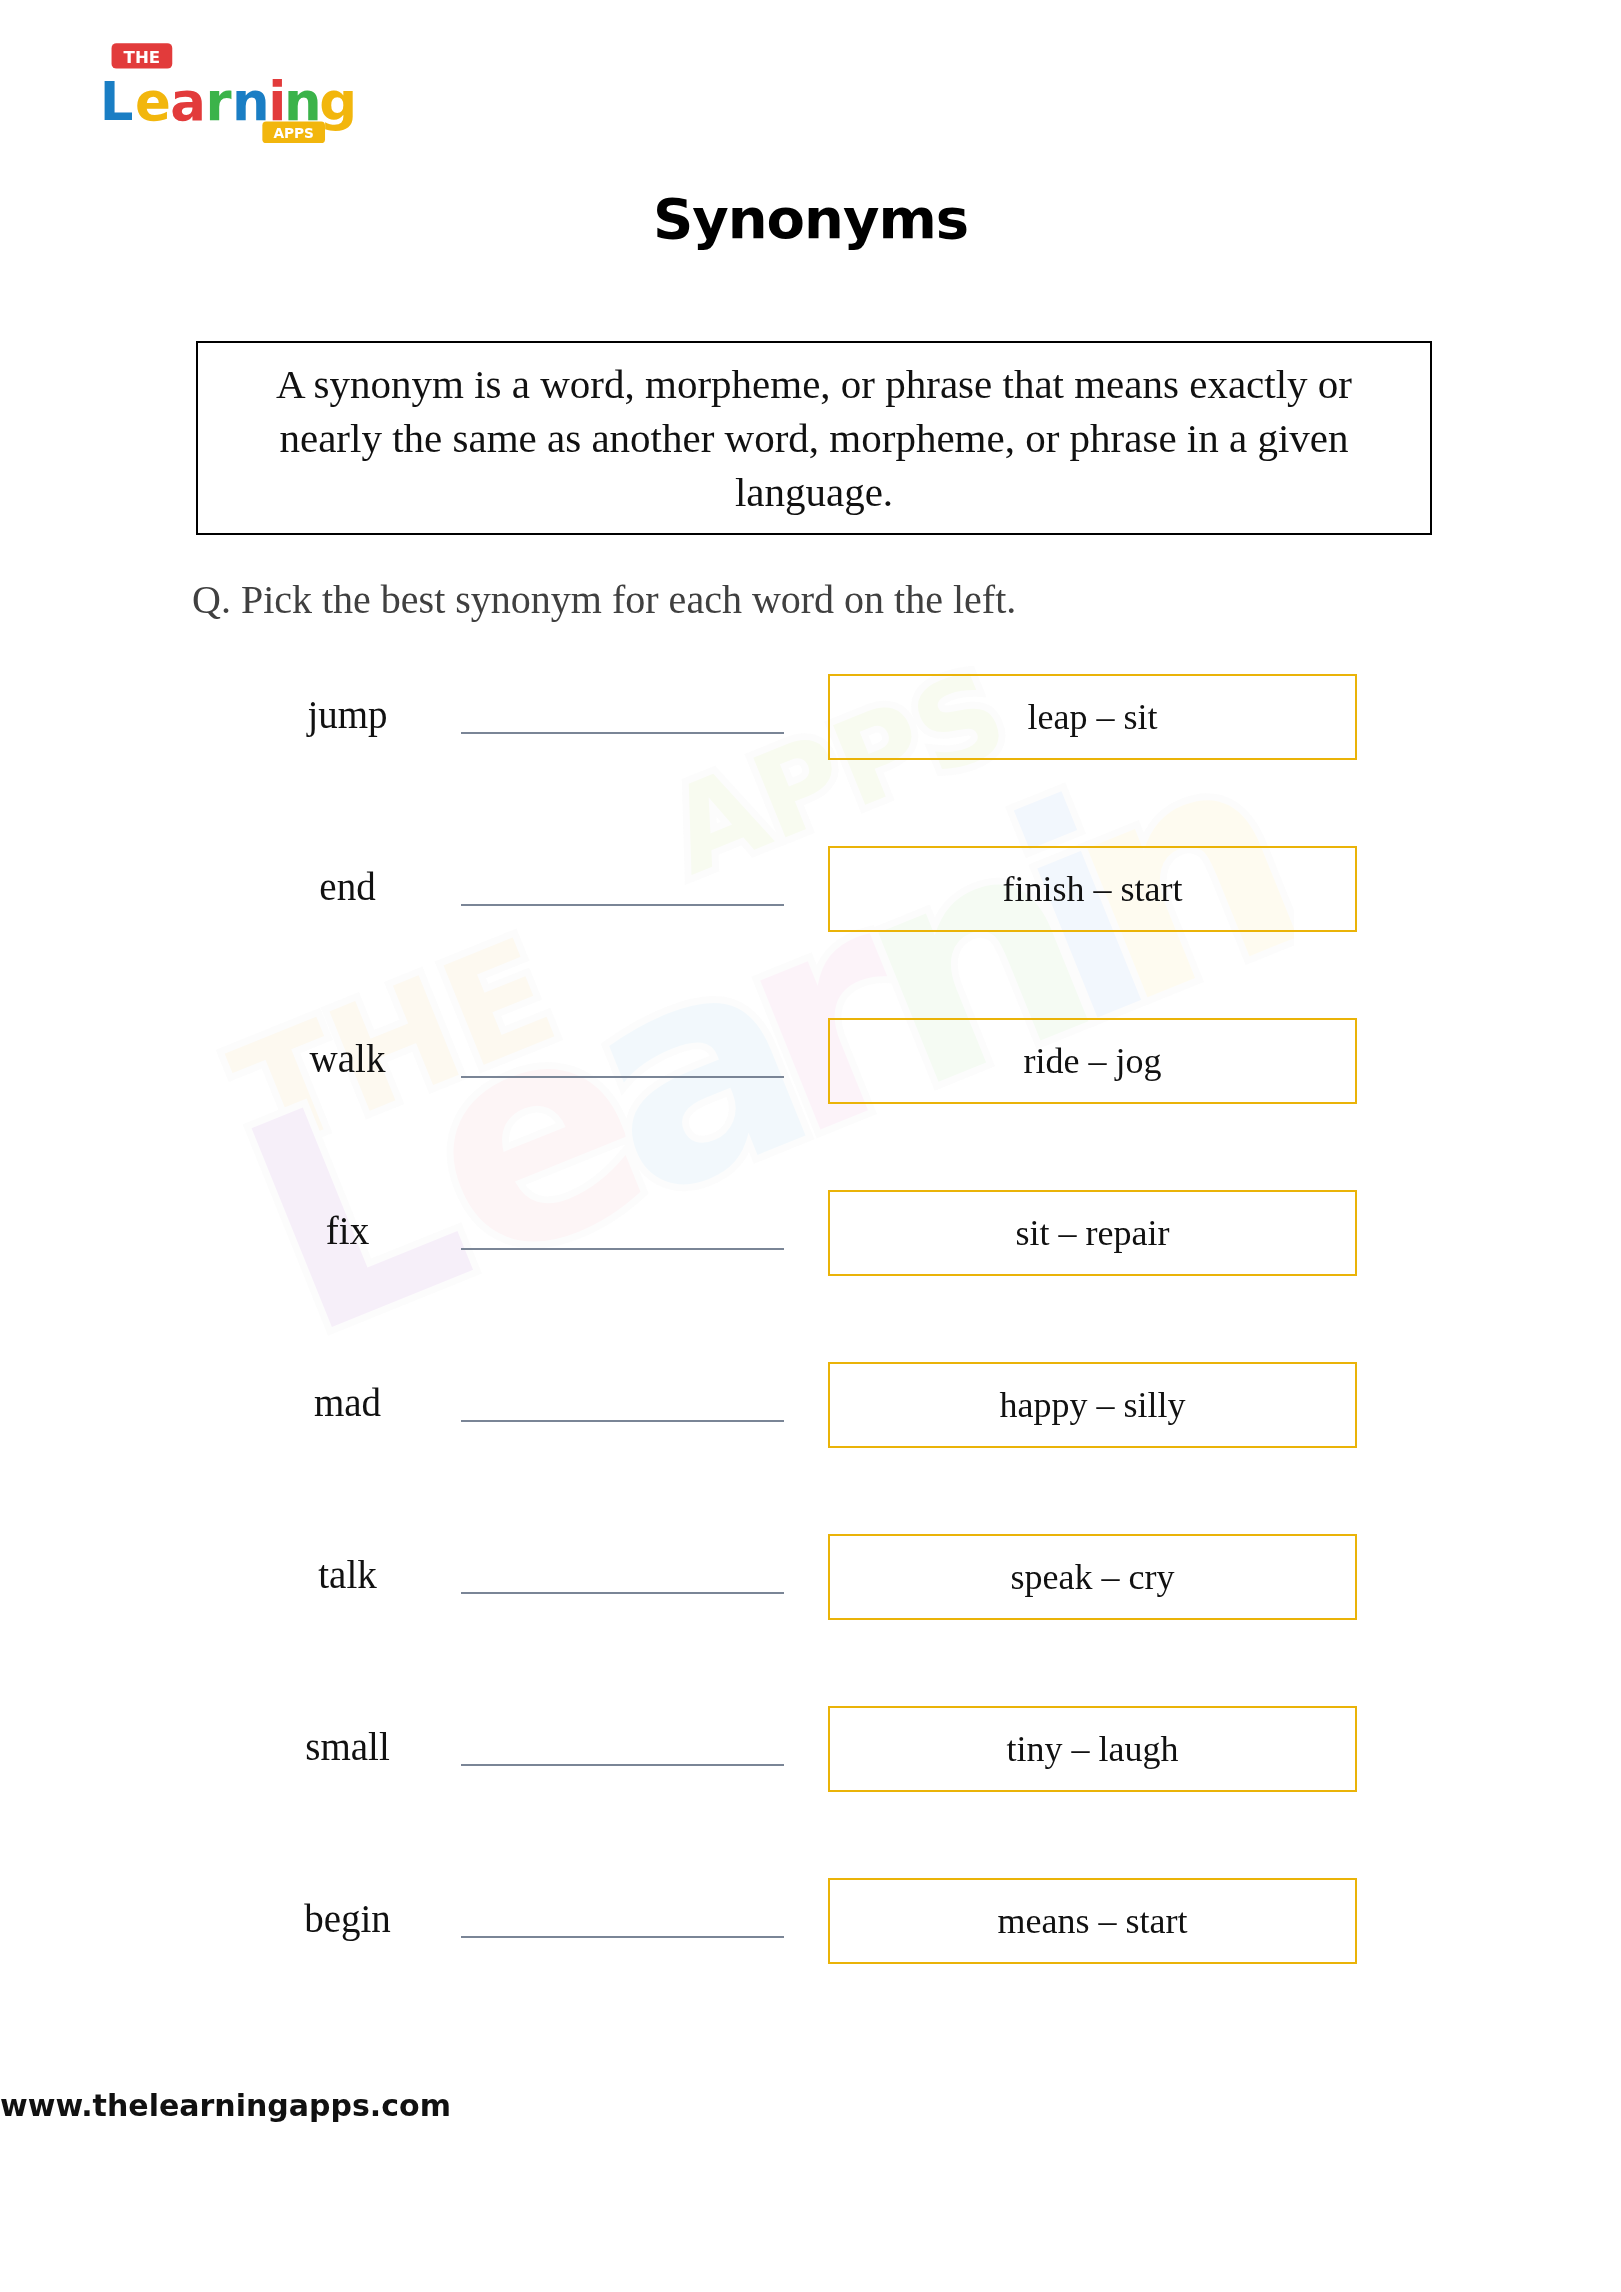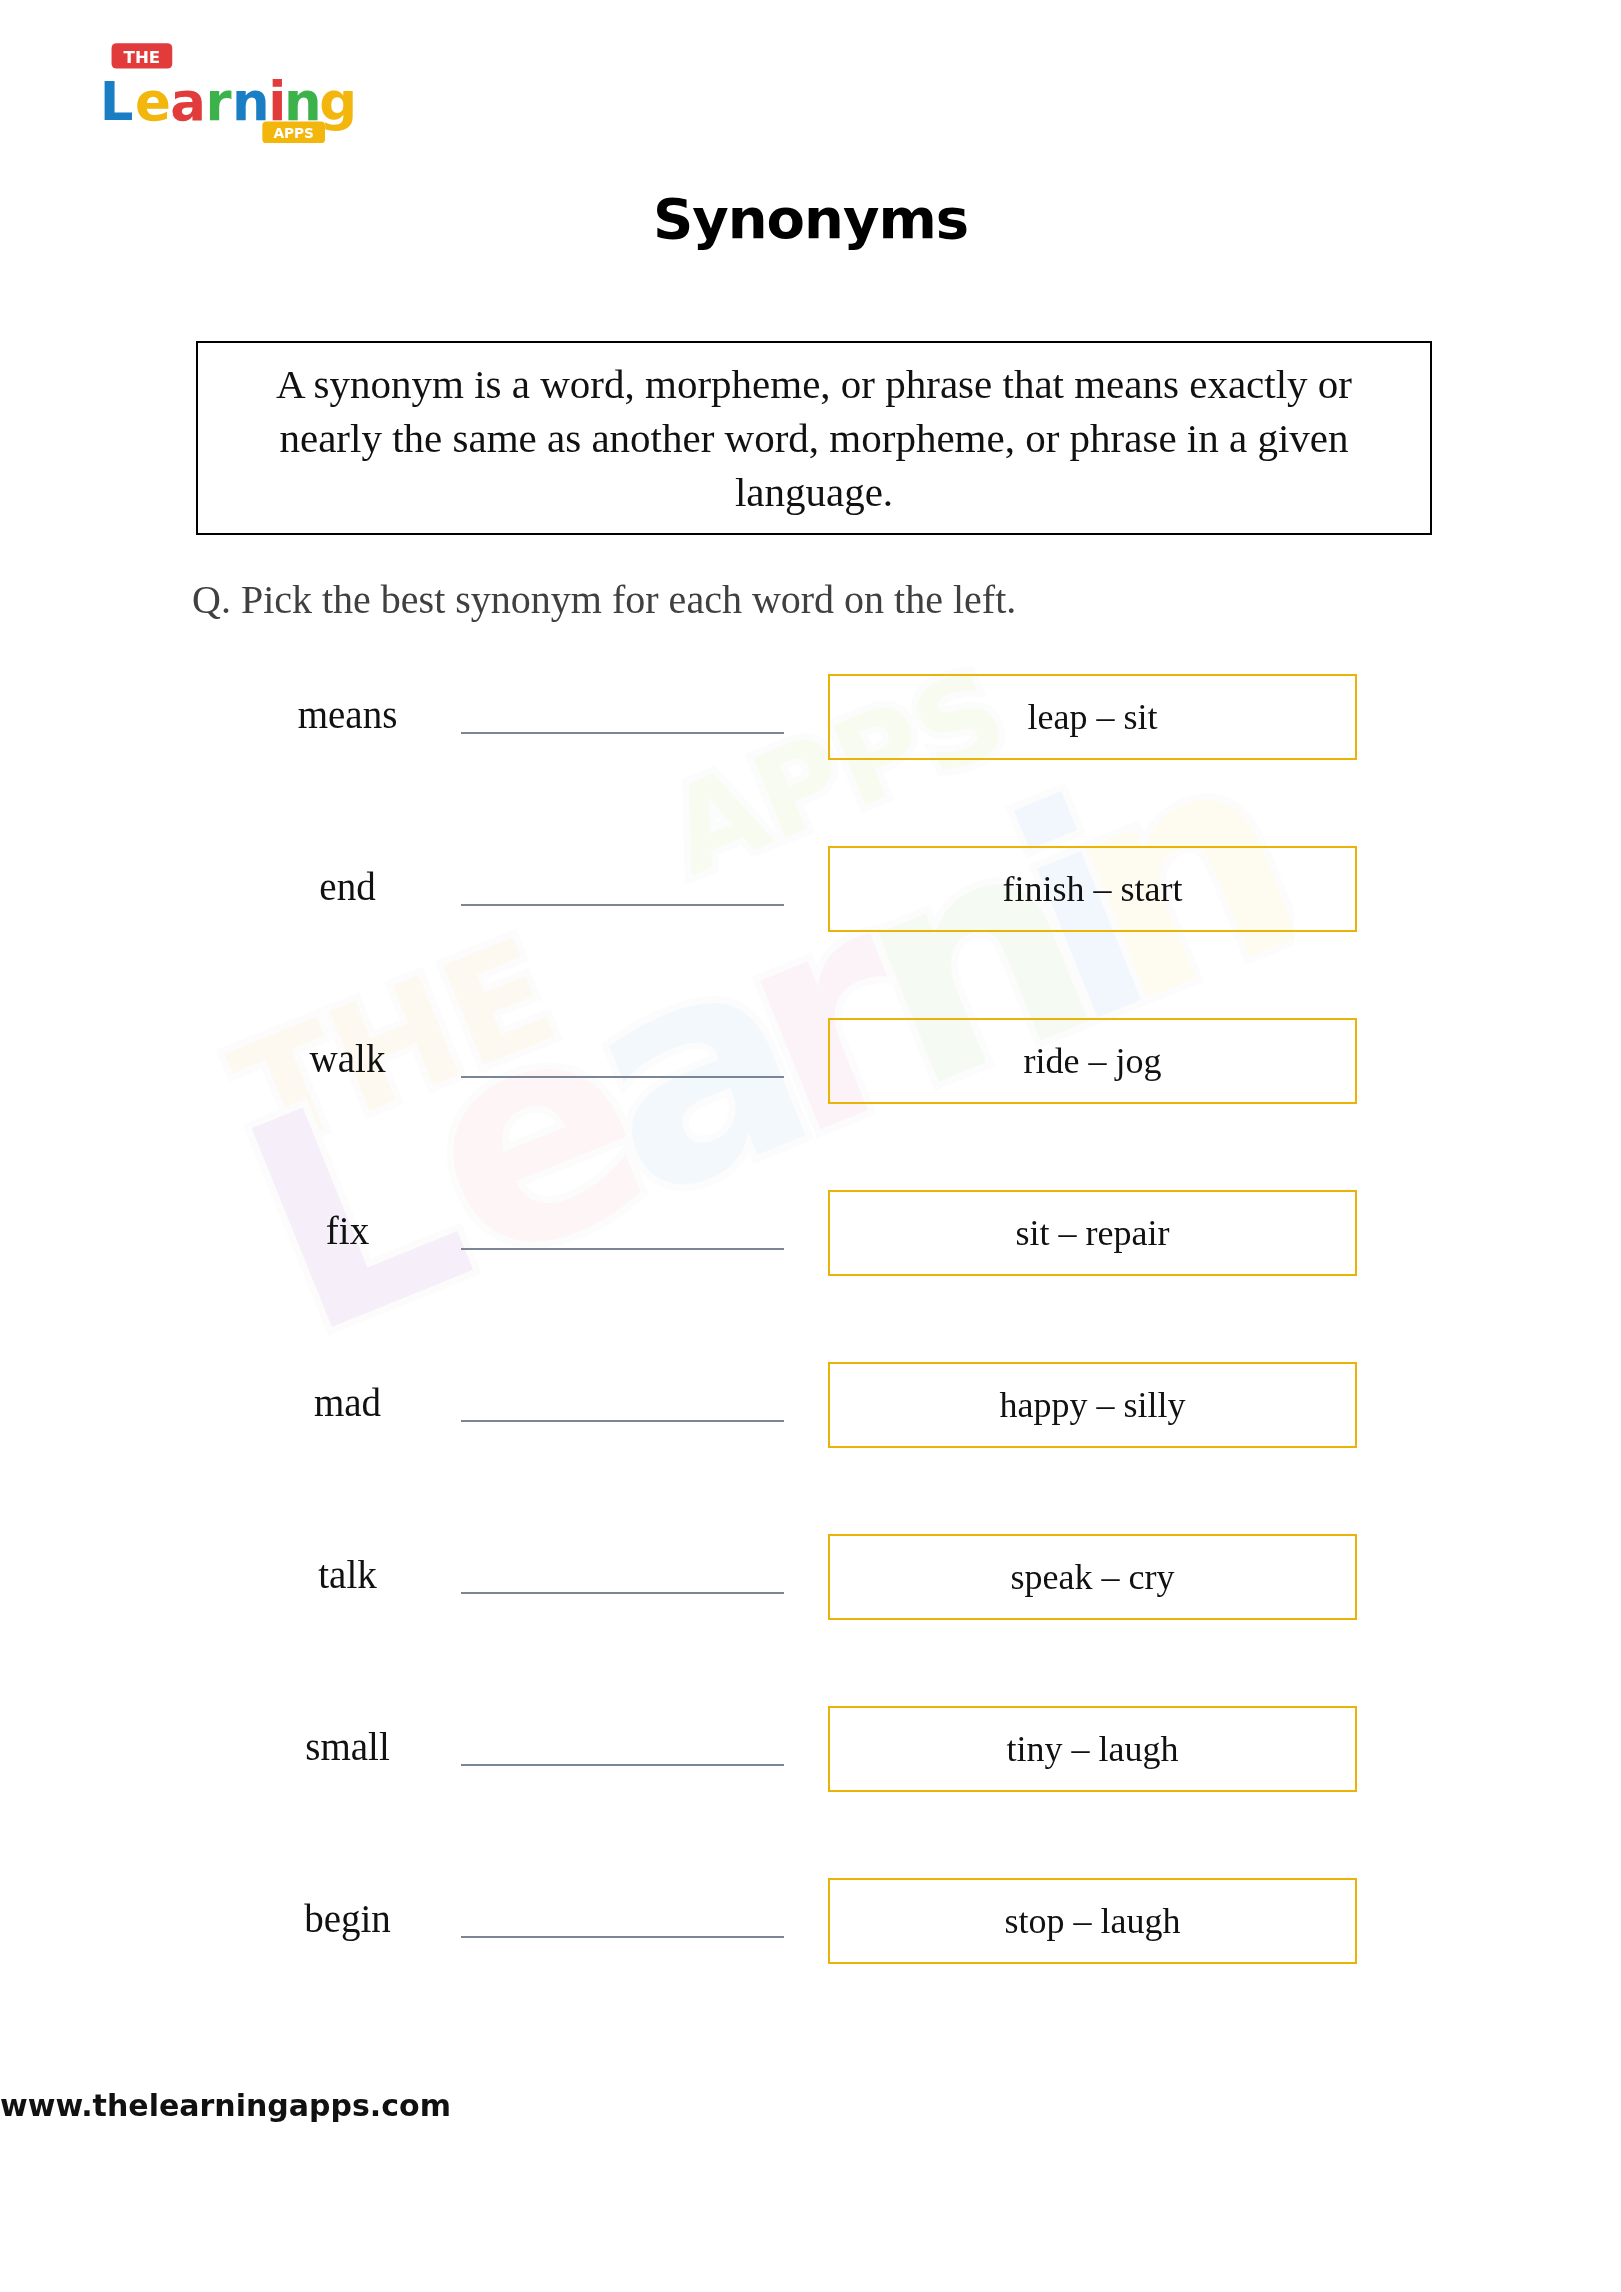--- a/index.html
+++ b/index.html
@@ -189,21 +189,21 @@
       <text x="905" y="620" font-size="300" fill="#cfe0f7">i</text>
       <text x="960" y="620" font-size="300" fill="#fbf0c9">n</text>
       <text x="600" y="330" font-size="120" fill="#e4efc9">APPS</text>
     </g>
   </svg>
 </div>
 
 <div class="rows">
 
   <div class="row">
-    <div class="word">means</div>
+    <div class="word">jump</div>
     <div class="blank-line"></div>
     <div class="option-box">
       <span class="option-text">leap – sit</span>
     </div>
   </div>
 
   <div class="row">
     <div class="word">end</div>
     <div class="blank-line"></div>
     <div class="option-box">
@@ -248,20 +248,20 @@
     <div class="blank-line"></div>
     <div class="option-box">
       <span class="option-text">tiny – laugh</span>
     </div>
   </div>
 
   <div class="row">
     <div class="word">begin</div>
     <div class="blank-line"></div>
     <div class="option-box">
-      <span class="option-text">stop – laugh</span>
+      <span class="option-text">means – start</span>
     </div>
   </div>
 
 </div>
 
 <div class="footer">www.thelearningapps.com</div>
 
 
 </body></html>

